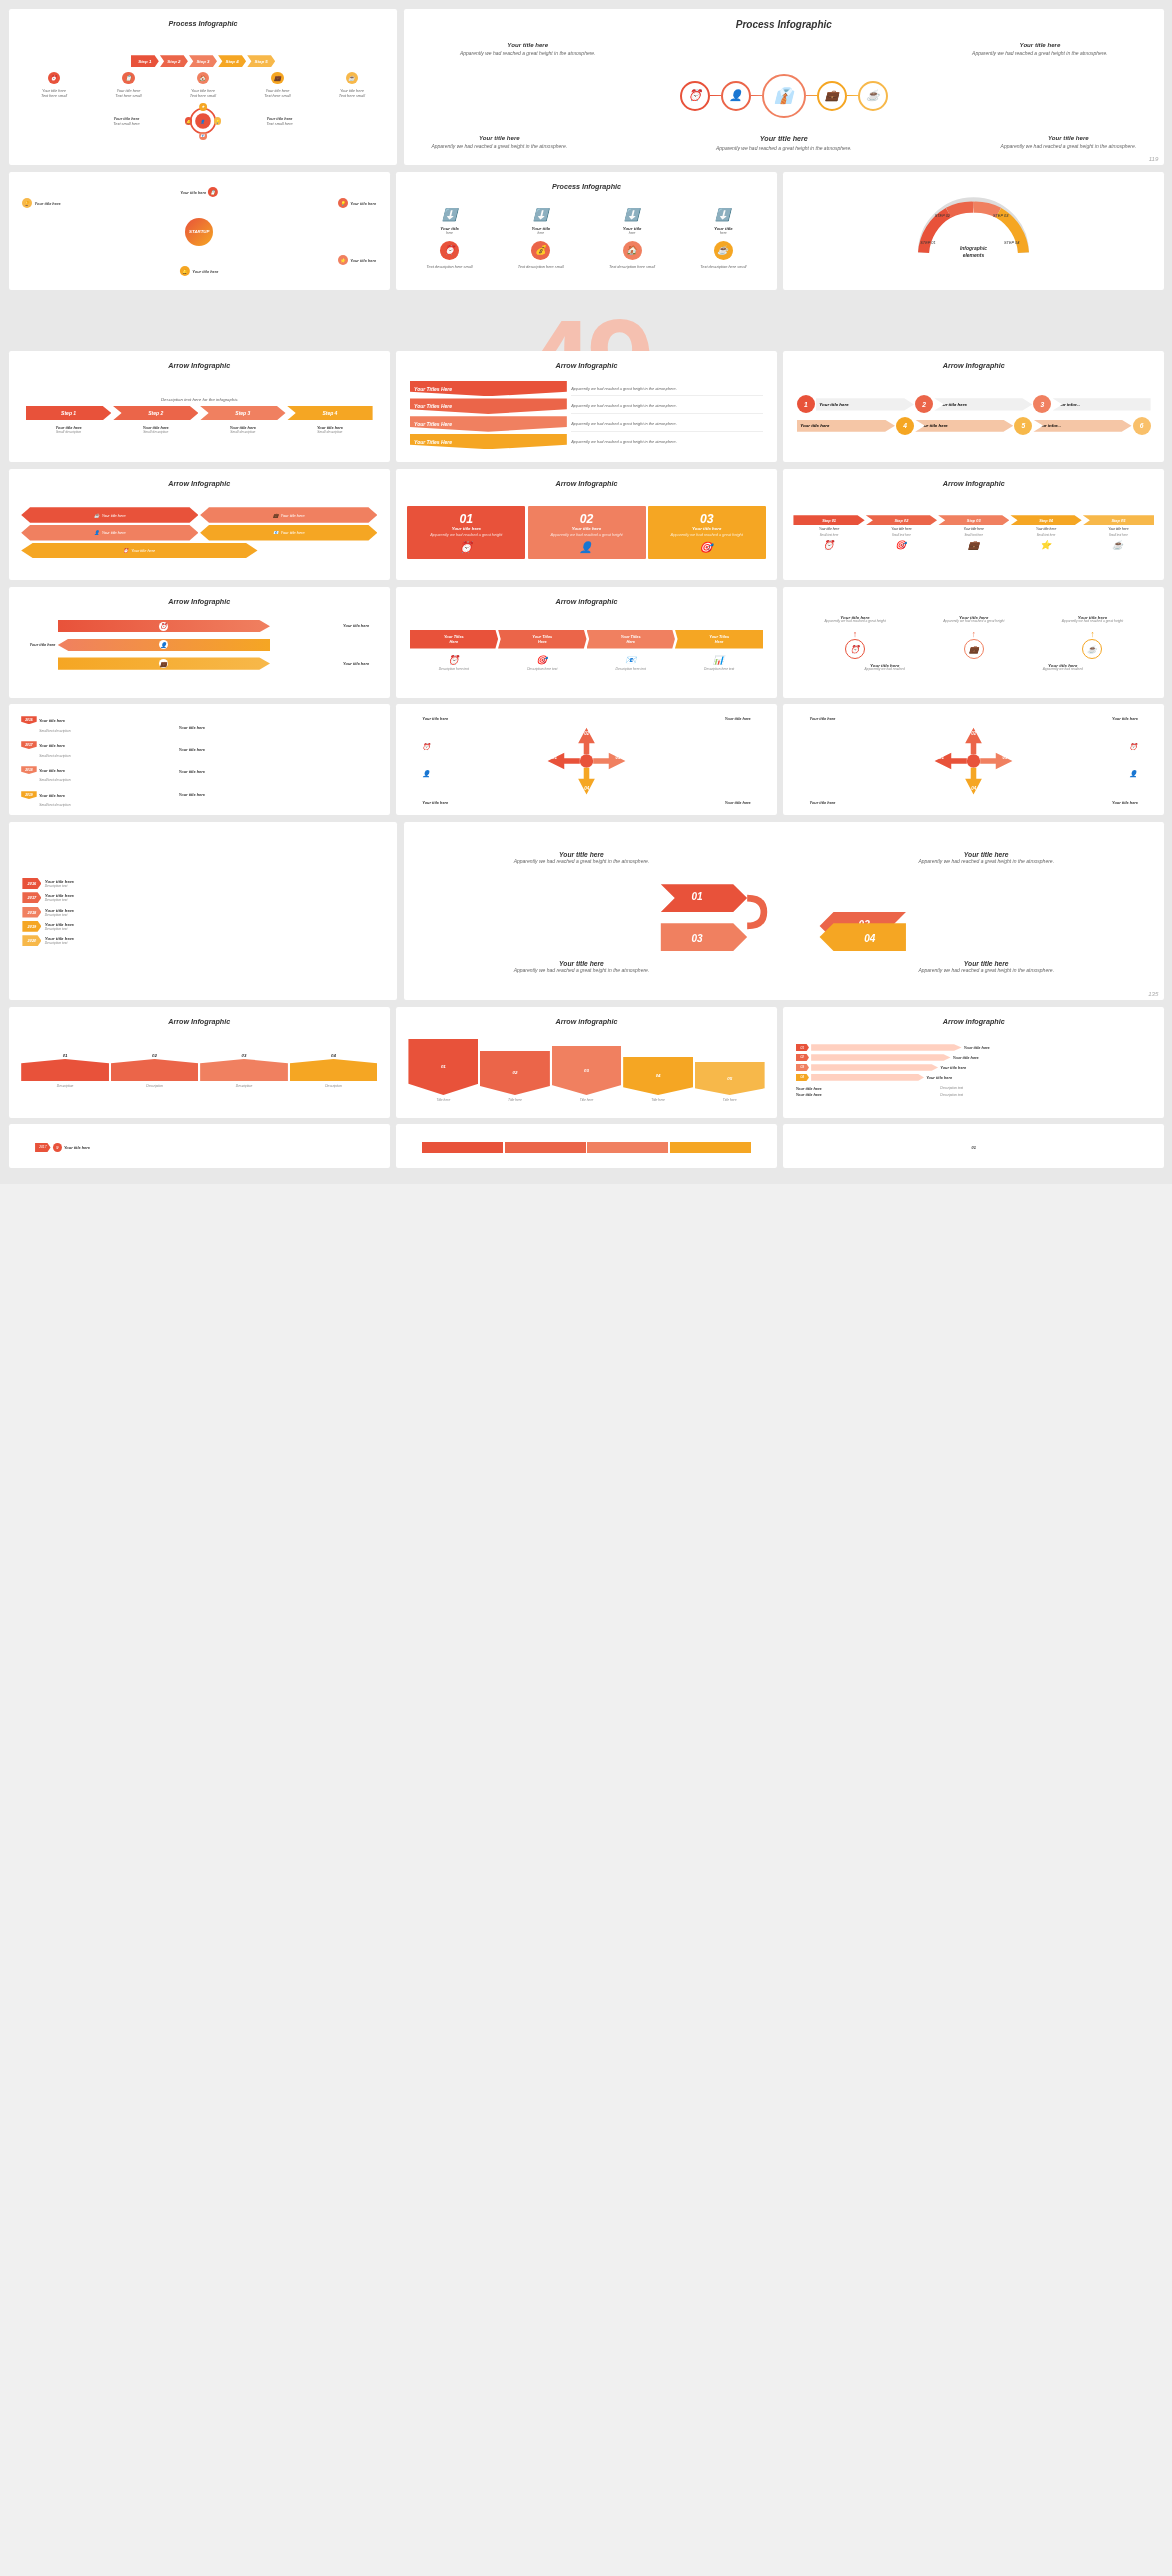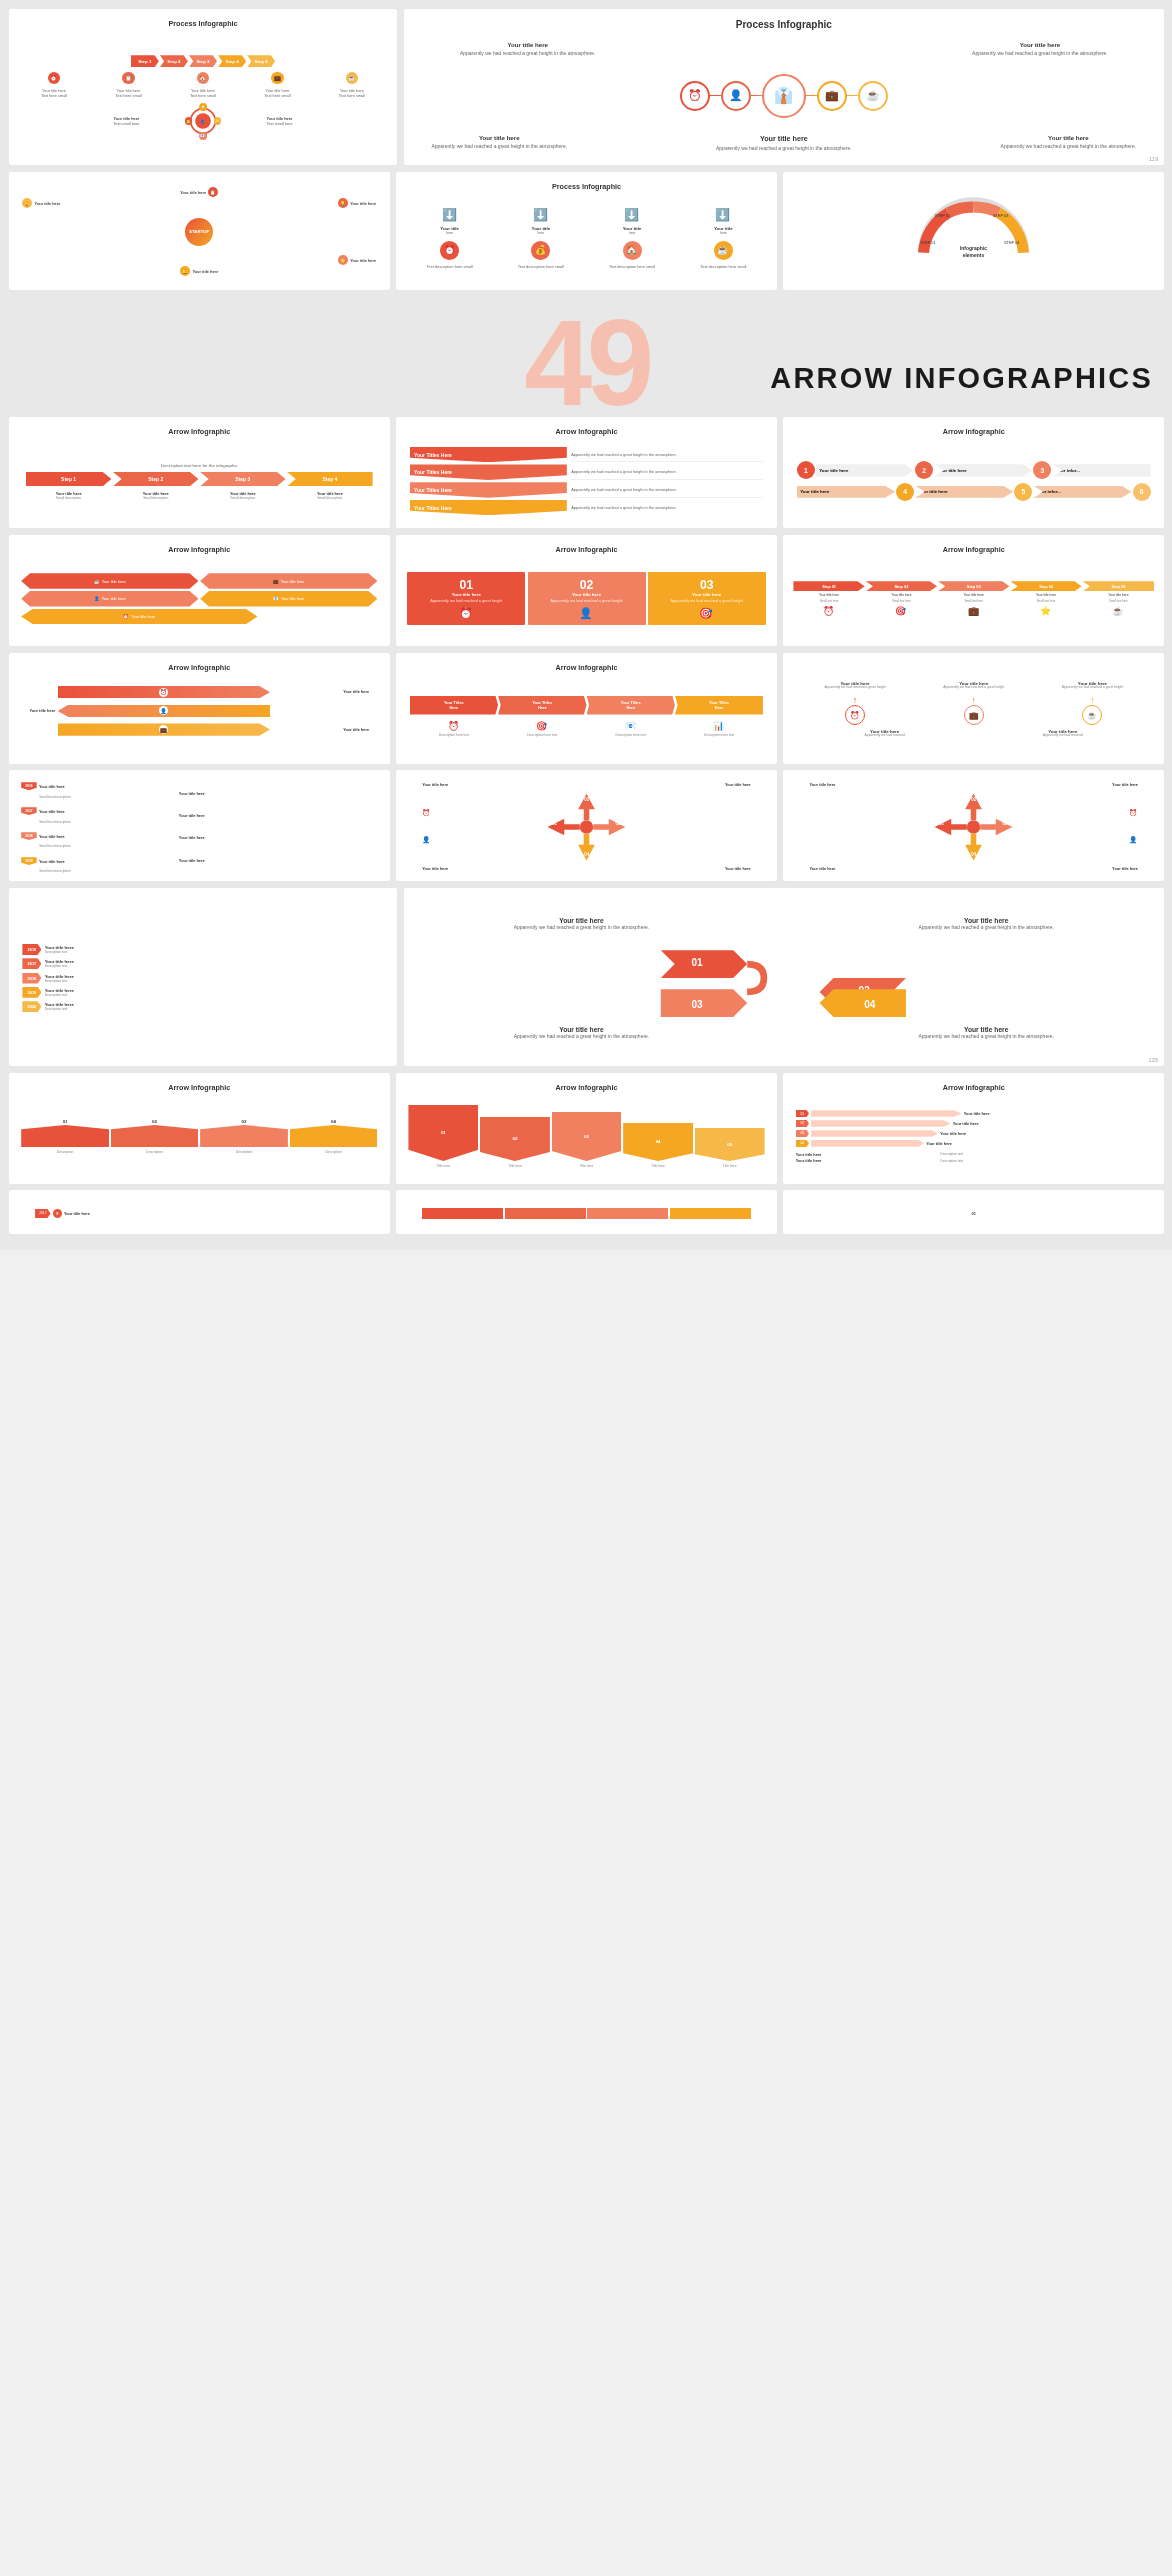--- a/index.html
+++ b/index.html
@@ -107,20 +107,21 @@
     }
 
     
     .slides-row {
       display: flex;
       gap: 6.7px;
       margin-bottom: 6.7px;
     }
     .slides-row .slide-card {
       flex: 1;
+      font-style: italic;
     }
     .slides-row .slide-card.wide {
       flex: 2;
     }
   </style>
 </head>
 <body>
 
 <div class="page-wrapper">
 
@@ -407,21 +408,20 @@
           </svg>
           
         </div>
       </div>
     </div>
 
   </div>
 
   <div class="section-banner">
     <div class="big-num">49</div>
-    <div class="banner-text">ARROW INFOGRAPHICS</div>
   </div>
 
   <div class="slides-row">
 
     <div class="slide-card">
       <div class="slide-title">Arrow Infographic</div>
       <div class="infographic-container">
         <div style="width:95%;">
           <div style="font-size:4.4px;color:#666;text-align:center;margin-bottom:4.4px;">Description text here for the infographic</div>
 

